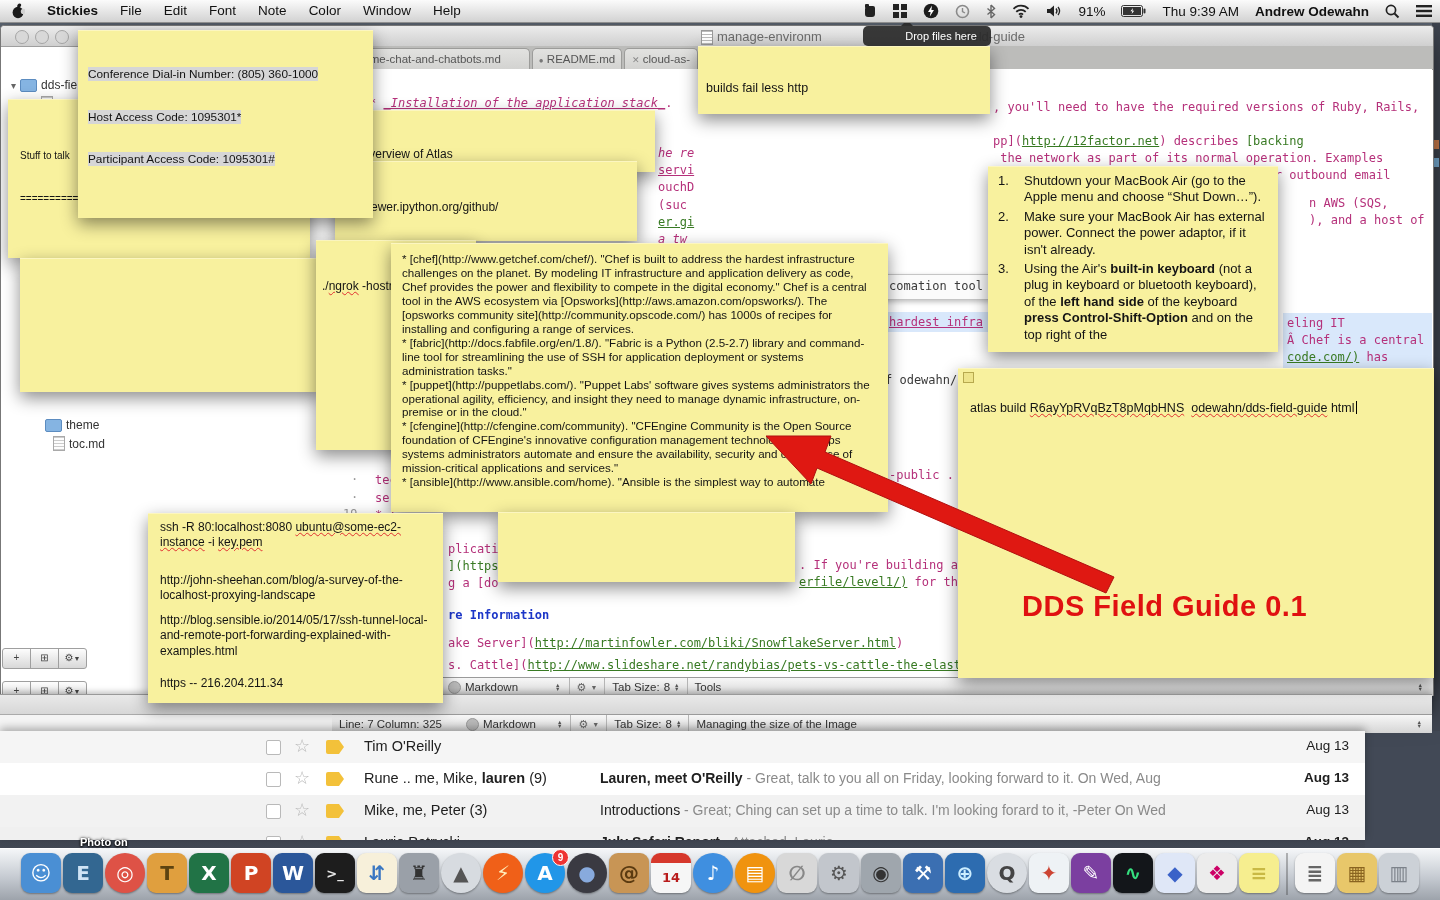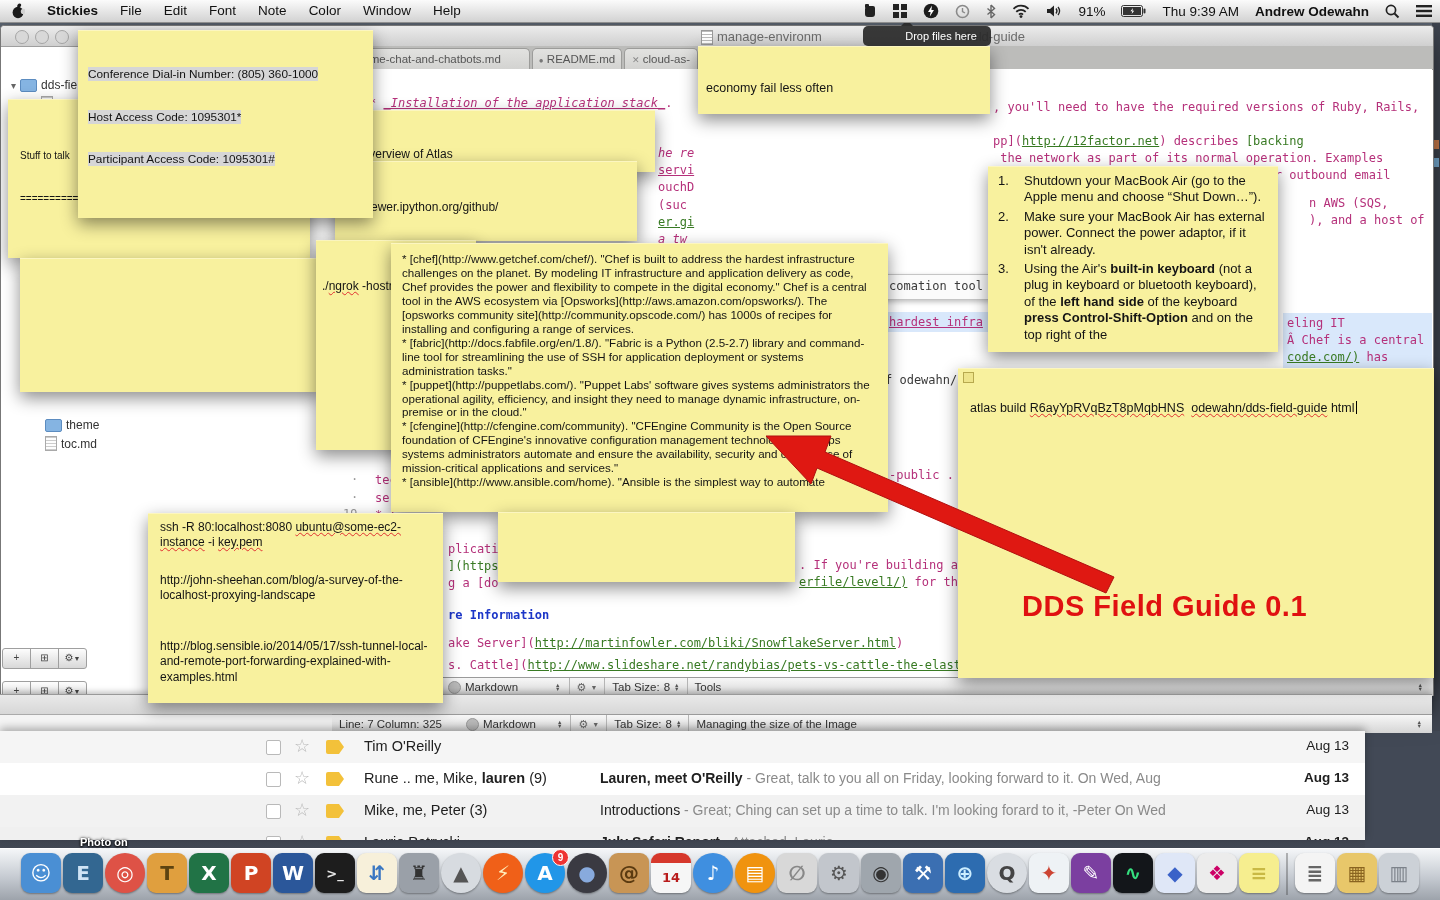--- a/index.html
+++ b/index.html
@@ -144,21 +144,21 @@
         <span>dds-fie</span>
       </div>
       <div class="sbitem" style="left:40px;top:27px;">
         <span class="fico"></span>
         <span>app</span>
       </div>
       <div class="sbitem" style="left:44px;top:349px;">
         <span class="fold"></span>
         <span>theme</span>
       </div>
-      <div class="sbitem" style="left:44px;top:367px;">
+      <div class="sbitem" style="left:52px;top:367px;">
         <span class="fico"></span>
         <span>toc.md</span>
       </div>
     </div>
 
     <div id="editorbg">
       <div class="frag" style="left:36px;top:27px;"><span>* </span><span class="u it">_Installation of the application stack_</span><span>.</span></div>
       <div class="frag" style="left:5px;top:45px;">bundler, and anything else you need. The sa</div>
       <div class="frag it" style="left:325px;top:77px;">he re</div>
       <div class="frag u" style="left:325px;top:94px;">servi</div>
@@ -377,21 +377,21 @@
   <div class="note" style="left:78px;top:30px;width:295px;height:188px;z-index:55;">
     <div class="ntext" style="left:10px;top:8px;font-size:11.8px;line-height:13.2px;">
       <div class="nline"><span class="hl">Conference Dial-in Number: (805) 360-1000</span></div>
       <div class="nline"><span class="hl">Host Access Code: 1095301*</span></div>
       <div class="nline"><span class="hl">Participant Access Code: 1095301#</span></div>
     </div>
   </div>
 
   <div class="note" style="left:698px;top:46px;width:292px;height:68px;z-index:55;">
     <div class="ntext" style="left:8px;top:4px;font-size:12.5px;line-height:14.3px;">
-      <div class="nline">economy fail less often</div>
+      <div class="nline">builds fail less http</div>
       <div class="nline">sections editor</div>
       
       
     </div>
   </div>
 
   <div class="note" style="left:988px;top:166px;width:290px;height:186px;z-index:55;">
     <div class="ntext" style="left:10px;top:6px;width:268px;font-size:13px;line-height:16.4px;white-space:normal;">
       <div class="numrow">
           <span class="numcol">1.</span>
@@ -406,21 +406,21 @@
           <span><span>Using the Air's </span><span class="b">built-in keyboard</span><span> (not a plug in keyboard or bluetooth keyboard), of the </span><span class="b">left hand side</span><span> of the keyboard </span><span class="b">press Control-Shift-Option</span><span> and on the top right of the</span></span>
         </div>
     </div>
   </div>
 
   <div class="note" style="left:148px;top:513px;width:295px;height:190px;z-index:55;">
     <div class="ntext" style="left:12px;top:6px;width:272px;line-height:15.3px;white-space:normal;overflow-wrap:break-word;">
       <div><span>ssh -R 80:localhost:8080 </span><span class="sq">ubuntu@some-ec2-</span></div>
       <div><span class="sq">instance</span><span> -i </span><span class="sq">key.pem</span></div>
       <div style="margin-top:22px;">http://john-sheehan.com/blog/a-survey-of-the-localhost-proxying-landscape</div>
-      <div style="margin-top:36px;">http://blog.sensible.io/2014/05/17/ssh-tunnel-local-and-remote-port-forwarding-explained-with-examples.html</div>
+      <div style="margin-top:10px;">http://blog.sensible.io/2014/05/17/ssh-tunnel-local-and-remote-port-forwarding-explained-with-examples.html</div>
       <div style="margin-top:17px;">https -- 216.204.211.34</div>
     </div>
   </div>
 
   <div class="note" style="left:958px;top:368px;width:476px;height:310px;z-index:56;">
     <span class="collapsedico"></span>
     <div class="ntext nline" style="left:12px;top:16px;font-size:12.5px;"><span>atlas build </span><span class="sq">R6ayYpRVqBzT8pMqbHNS</span><span>  </span><span class="sq">odewahn/dds-field-guide</span><span> html</span><span class="caret"></span></div>
   </div>
   <div id="ddstitle">DDS Field Guide 0.1</div>
 

